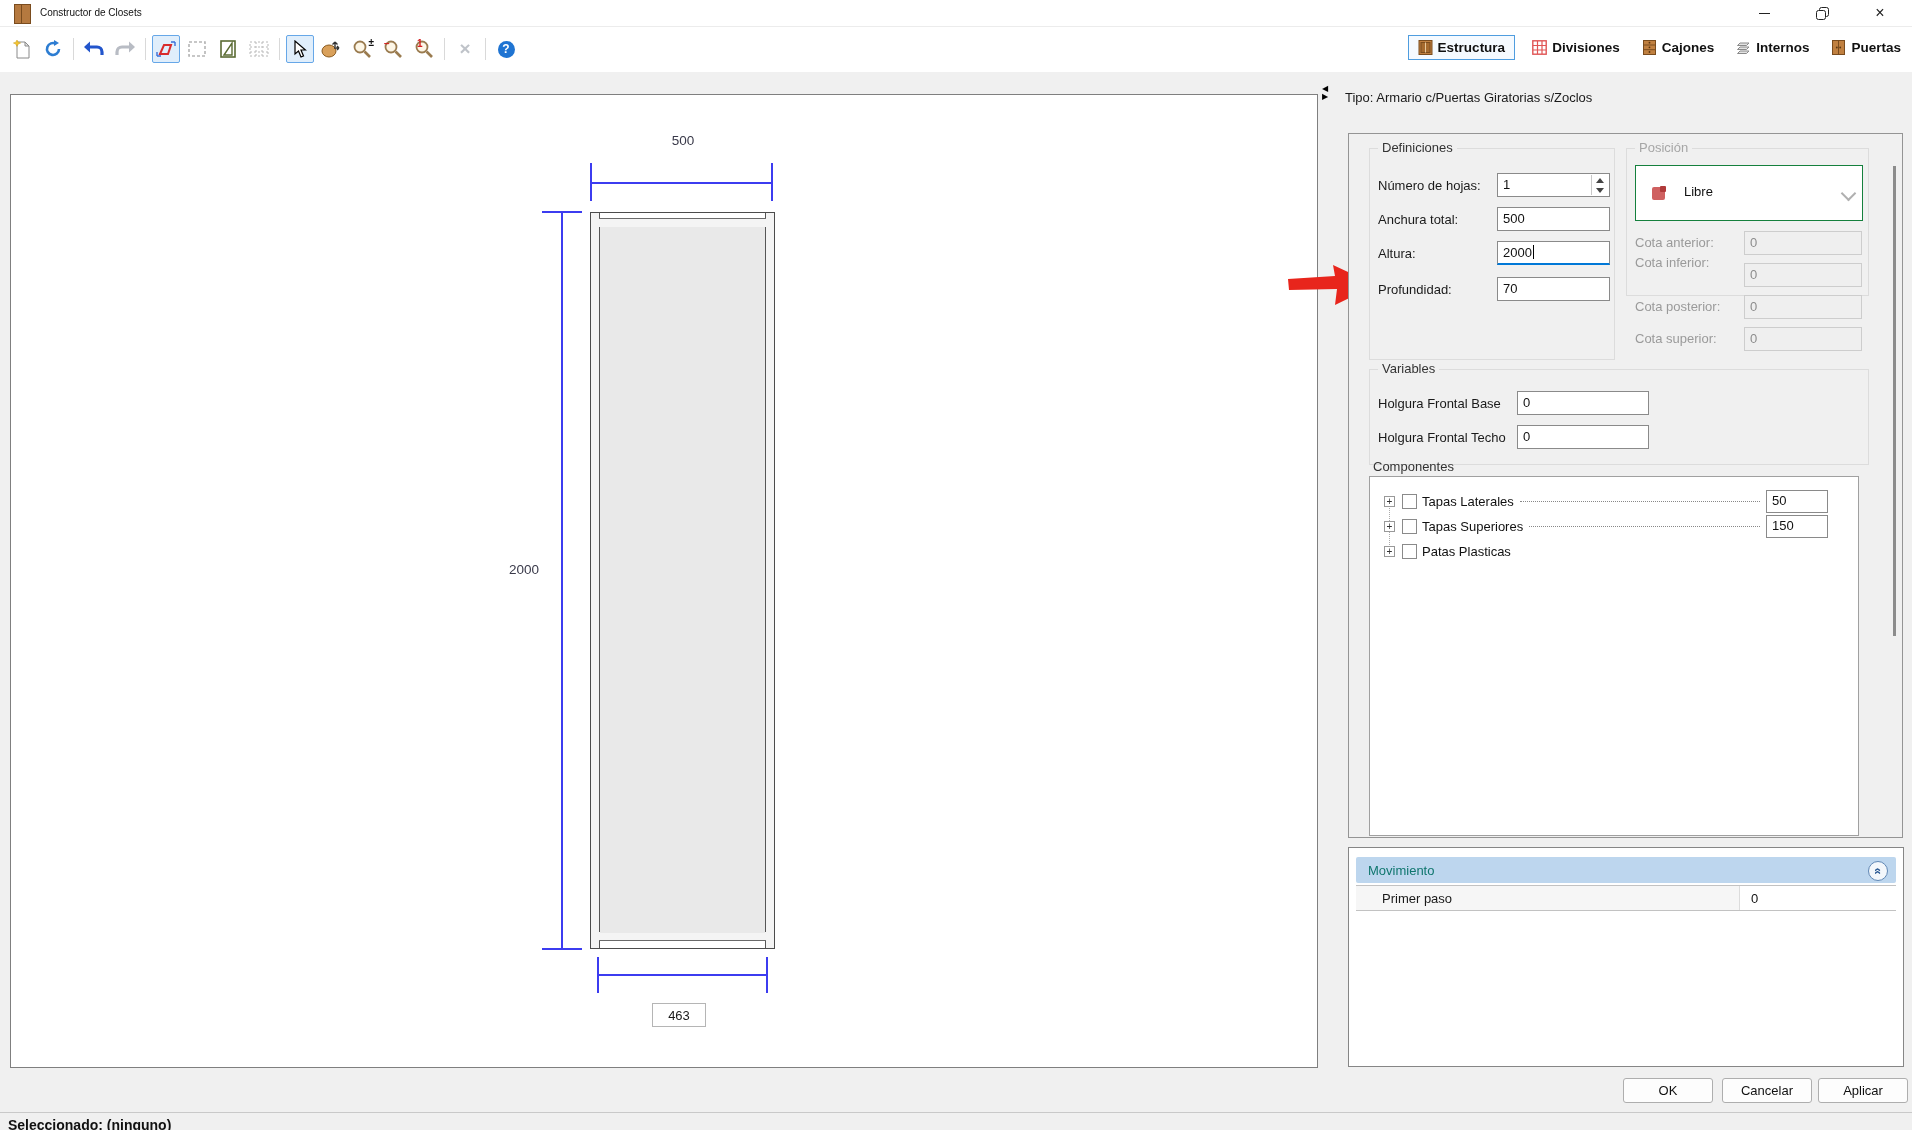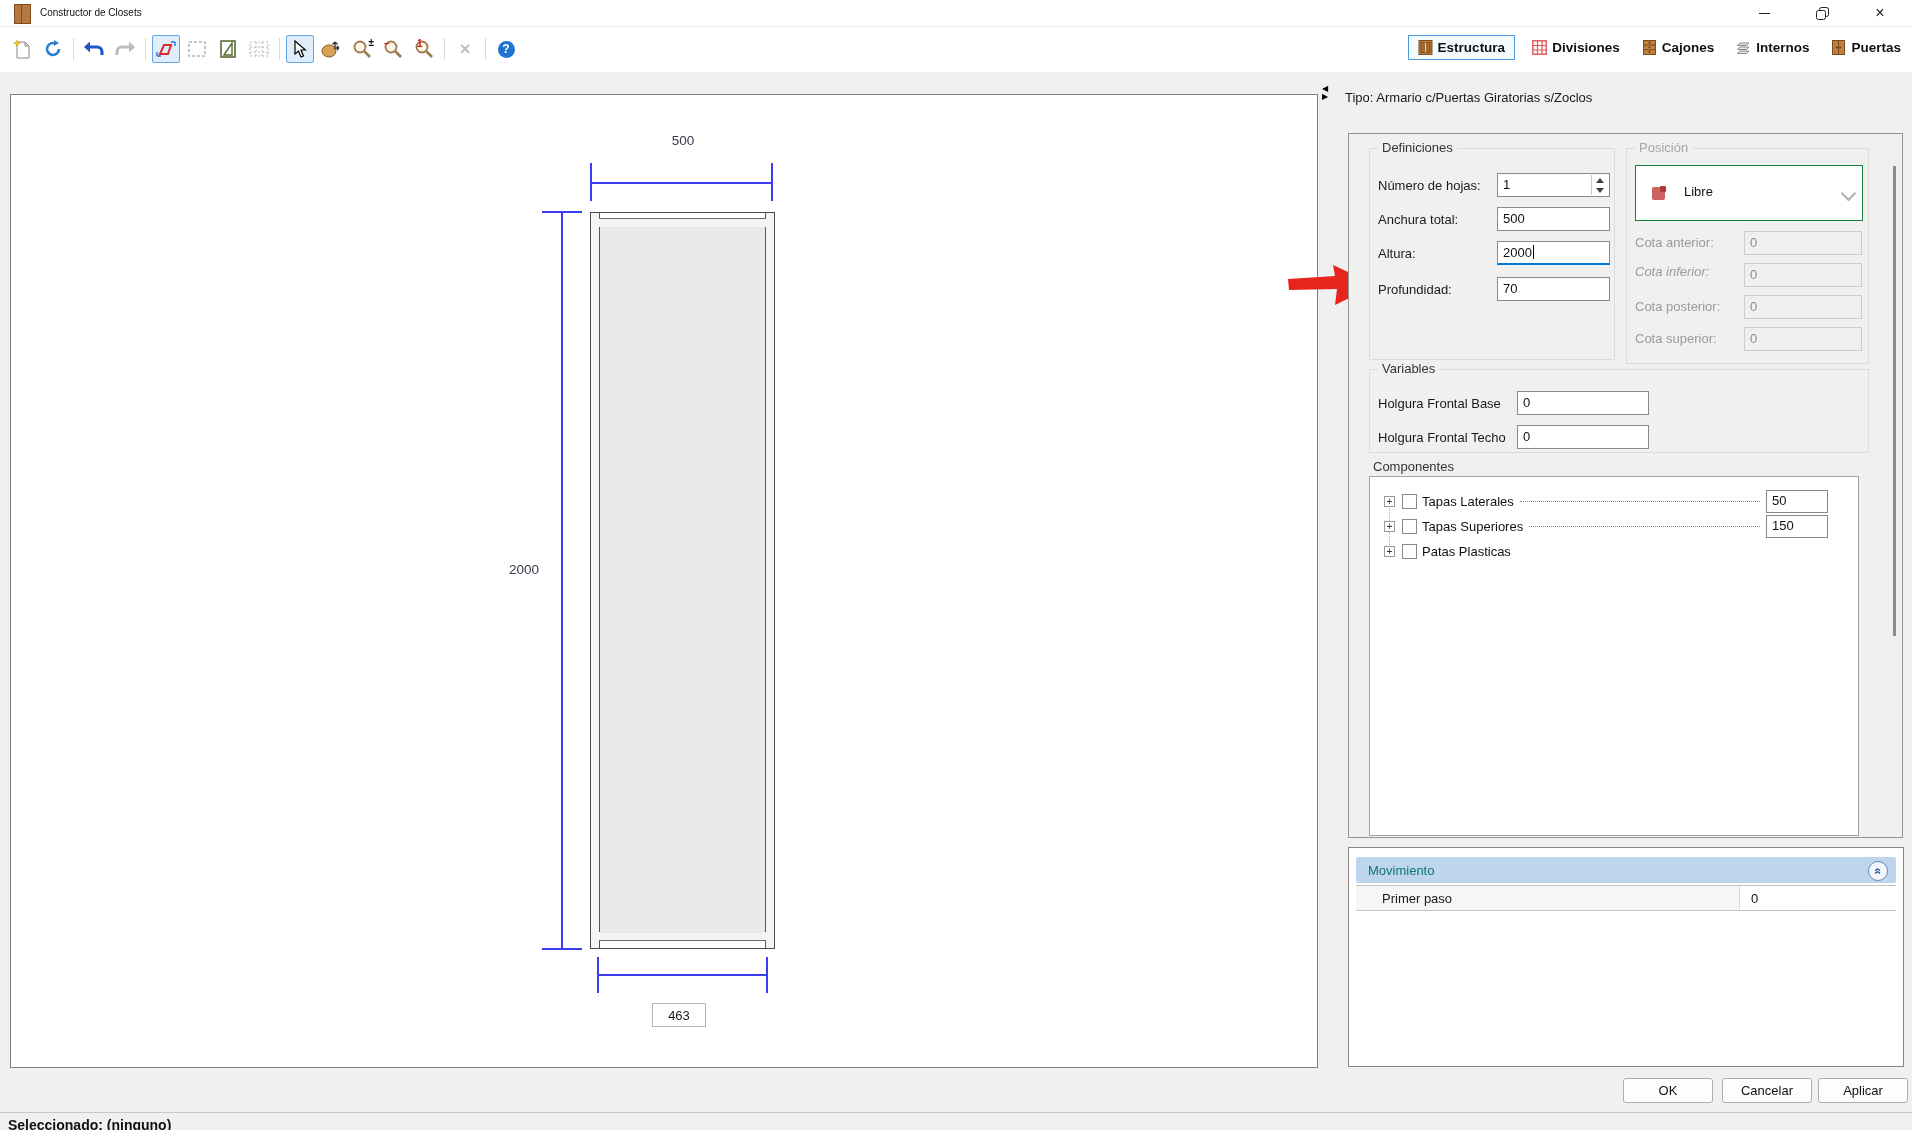--- a/index.html
+++ b/index.html
@@ -326,38 +326,38 @@
       </div>
     </div>
     <span class="flabel" style="left:8px;top:63px;">Anchura total:</span>
     <div class="winput" style="left:127px;top:58px;width:113px;"><span>500</span></div>
     <span class="flabel" style="left:8px;top:97px;">Altura:</span>
     <div class="winput focus" style="left:127px;top:92px;width:113px;"><span>2000</span><span class="caret"></span></div>
     <span class="flabel" style="left:8px;top:133px;">Profundidad:</span>
     <div class="winput" style="left:127px;top:128px;width:113px;"><span>70</span></div>
   </div>
 
-  <div class="fieldset" style="left:277px;top:14px;width:243px;height:216px;">
+  <div class="fieldset" style="left:277px;top:14px;width:243px;height:148px;">
     <span class="legend dis">Posición</span>
     <div id="combo">
       <div id="combo-cube"></div>
       <span id="combo-text">Libre</span>
       <span class="chev"></span>
     </div>
     <span class="flabel dis" style="left:8px;top:86px;">Cota anterior:</span>
     <div class="winput dis" style="left:117px;top:82px;width:118px;"><span>0</span></div>
-    <span class="flabel dis" style="left:8px;top:115px;font-style:italic;">Cota inferior:</span>
+    <span class="flabel dis" style="left:8px;top:106px;">Cota inferior:</span>
     <div class="winput dis" style="left:117px;top:114px;width:118px;"><span>0</span></div>
     <span class="flabel dis" style="left:8px;top:150px;">Cota posterior:</span>
     <div class="winput dis" style="left:117px;top:146px;width:118px;"><span>0</span></div>
     <span class="flabel dis" style="left:8px;top:182px;">Cota superior:</span>
     <div class="winput dis" style="left:117px;top:178px;width:118px;"><span>0</span></div>
   </div>
 
-  <div class="fieldset" style="left:20px;top:235px;width:500px;height:84px;">
+  <div class="fieldset" style="left:20px;top:235px;width:500px;height:96px;">
     <span class="legend">Variables</span>
     <span class="flabel" style="left:8px;top:26px;">Holgura Frontal Base</span>
     <div class="winput" style="left:147px;top:21px;width:132px;"><span>0</span></div>
     <span class="flabel" style="left:8px;top:60px;">Holgura Frontal Techo</span>
     <div class="winput" style="left:147px;top:55px;width:132px;"><span>0</span></div>
   </div>
 
   <span id="comp-label">Componentes</span>
   <div id="treebox">
     <div id="treeconn"></div>

